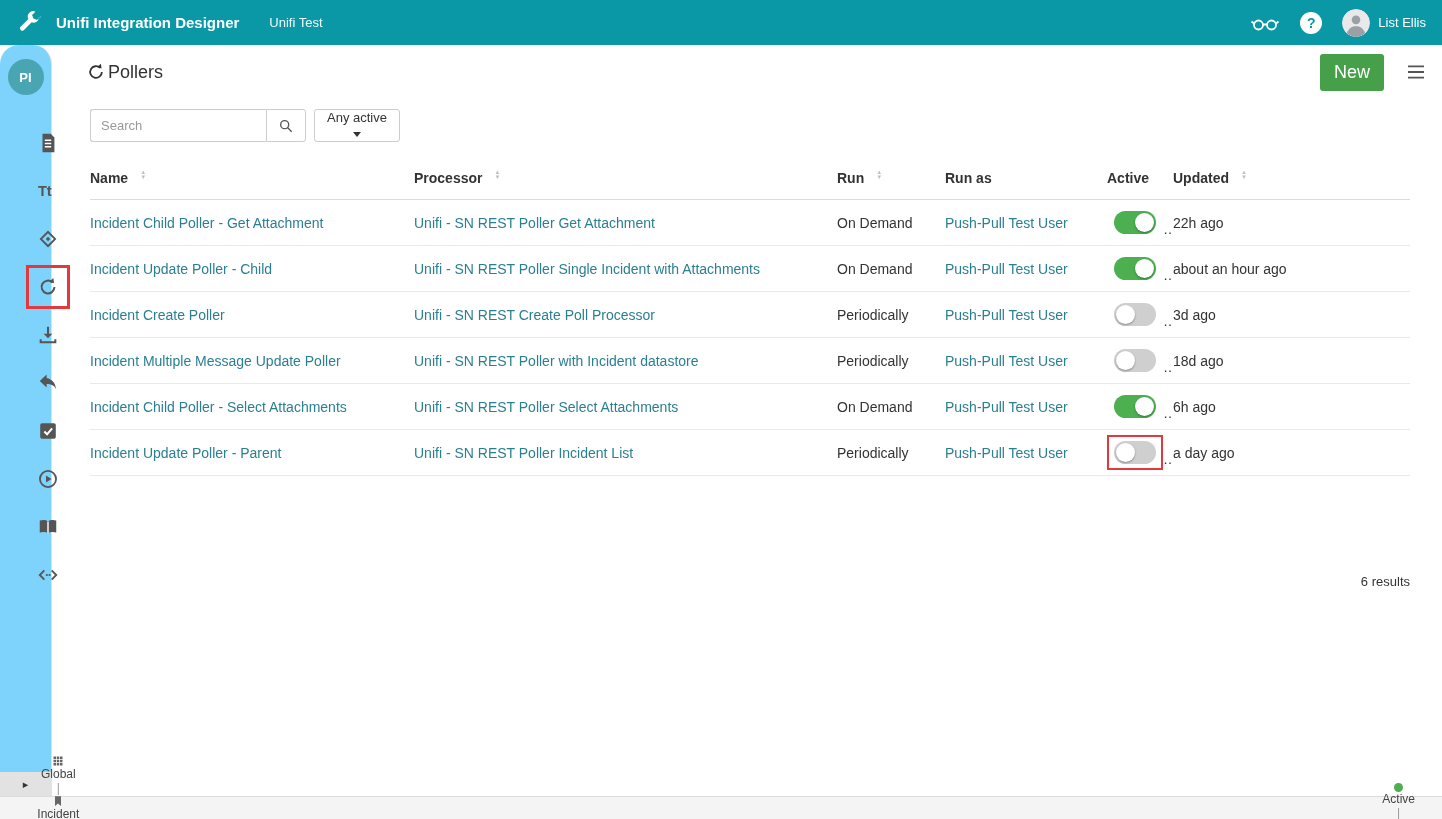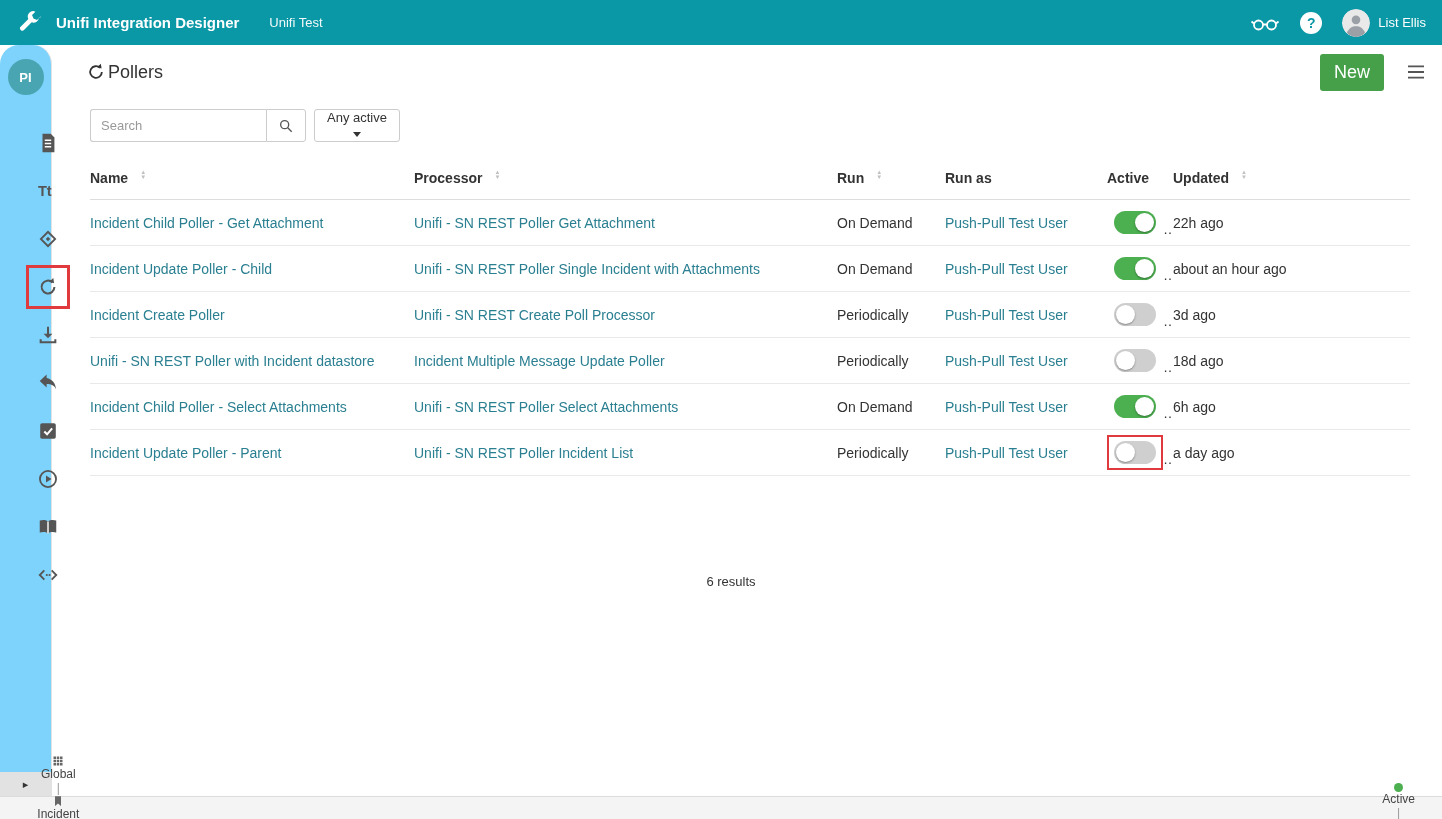--- a/index.html
+++ b/index.html
@@ -117,21 +117,21 @@
     width:42px; height:23px; border-radius:12px; background:#cfcfcf; position:relative;
     display:inline-block; cursor:pointer;
   }
   .toggle .knob {
     position:absolute; top:2px; left:2px; width:19px; height:19px; border-radius:50%;
     background:#fff; box-shadow:0 1px 2px rgba(0,0,0,.35);
   }
   .toggle.on { background:#4caf50; }
   .toggle.on .knob { left:auto; right:2px; }
 
-  .results { margin-top:98px; text-align:center; padding-right:32px; font-size:13px; color:#333; }
+  .results { margin-top:98px; text-align:right; padding-right:32px; font-size:13px; color:#333; }
 
   
   .footer {
     flex:0 0 23px; height:23px; background:#f4f4f4; border-top:1px solid #dcdcdc;
     display:flex; align-items:center; justify-content:space-between;
     padding:0 10px; font-size:12px; color:#444;
   }
   .footer-left, .footer-right { display:flex; align-items:center; gap:0;flex-direction:column; }
   .footer svg { width:12px; height:12px; }
   .sep { color:#999; }
@@ -377,22 +377,22 @@
       <span class="toggle-wrap">
         <span class="toggle off">
                   <span class="knob"></span>
                 </span>
       </span>
     </div>
     <div class="cell"><span>3d ago</span></div>
   </div>
 
   <div class="trow">
+    <div class="cell"><a class="link">Incident Multiple Message Update Poller</a></div>
     <div class="cell"><a class="link">Unifi - SN REST Poller with Incident datastore</a></div>
-    <div class="cell"><a class="link">Incident Multiple Message Update Poller</a></div>
     <div class="cell"><span>Periodically</span></div>
     <div class="cell"><a class="link">Push-Pull Test User</a></div>
     <div class="cell">
       <span class="toggle-wrap">
         <span class="toggle off">
                   <span class="knob"></span>
                 </span>
       </span>
     </div>
     <div class="cell"><span>18d ago</span></div>

